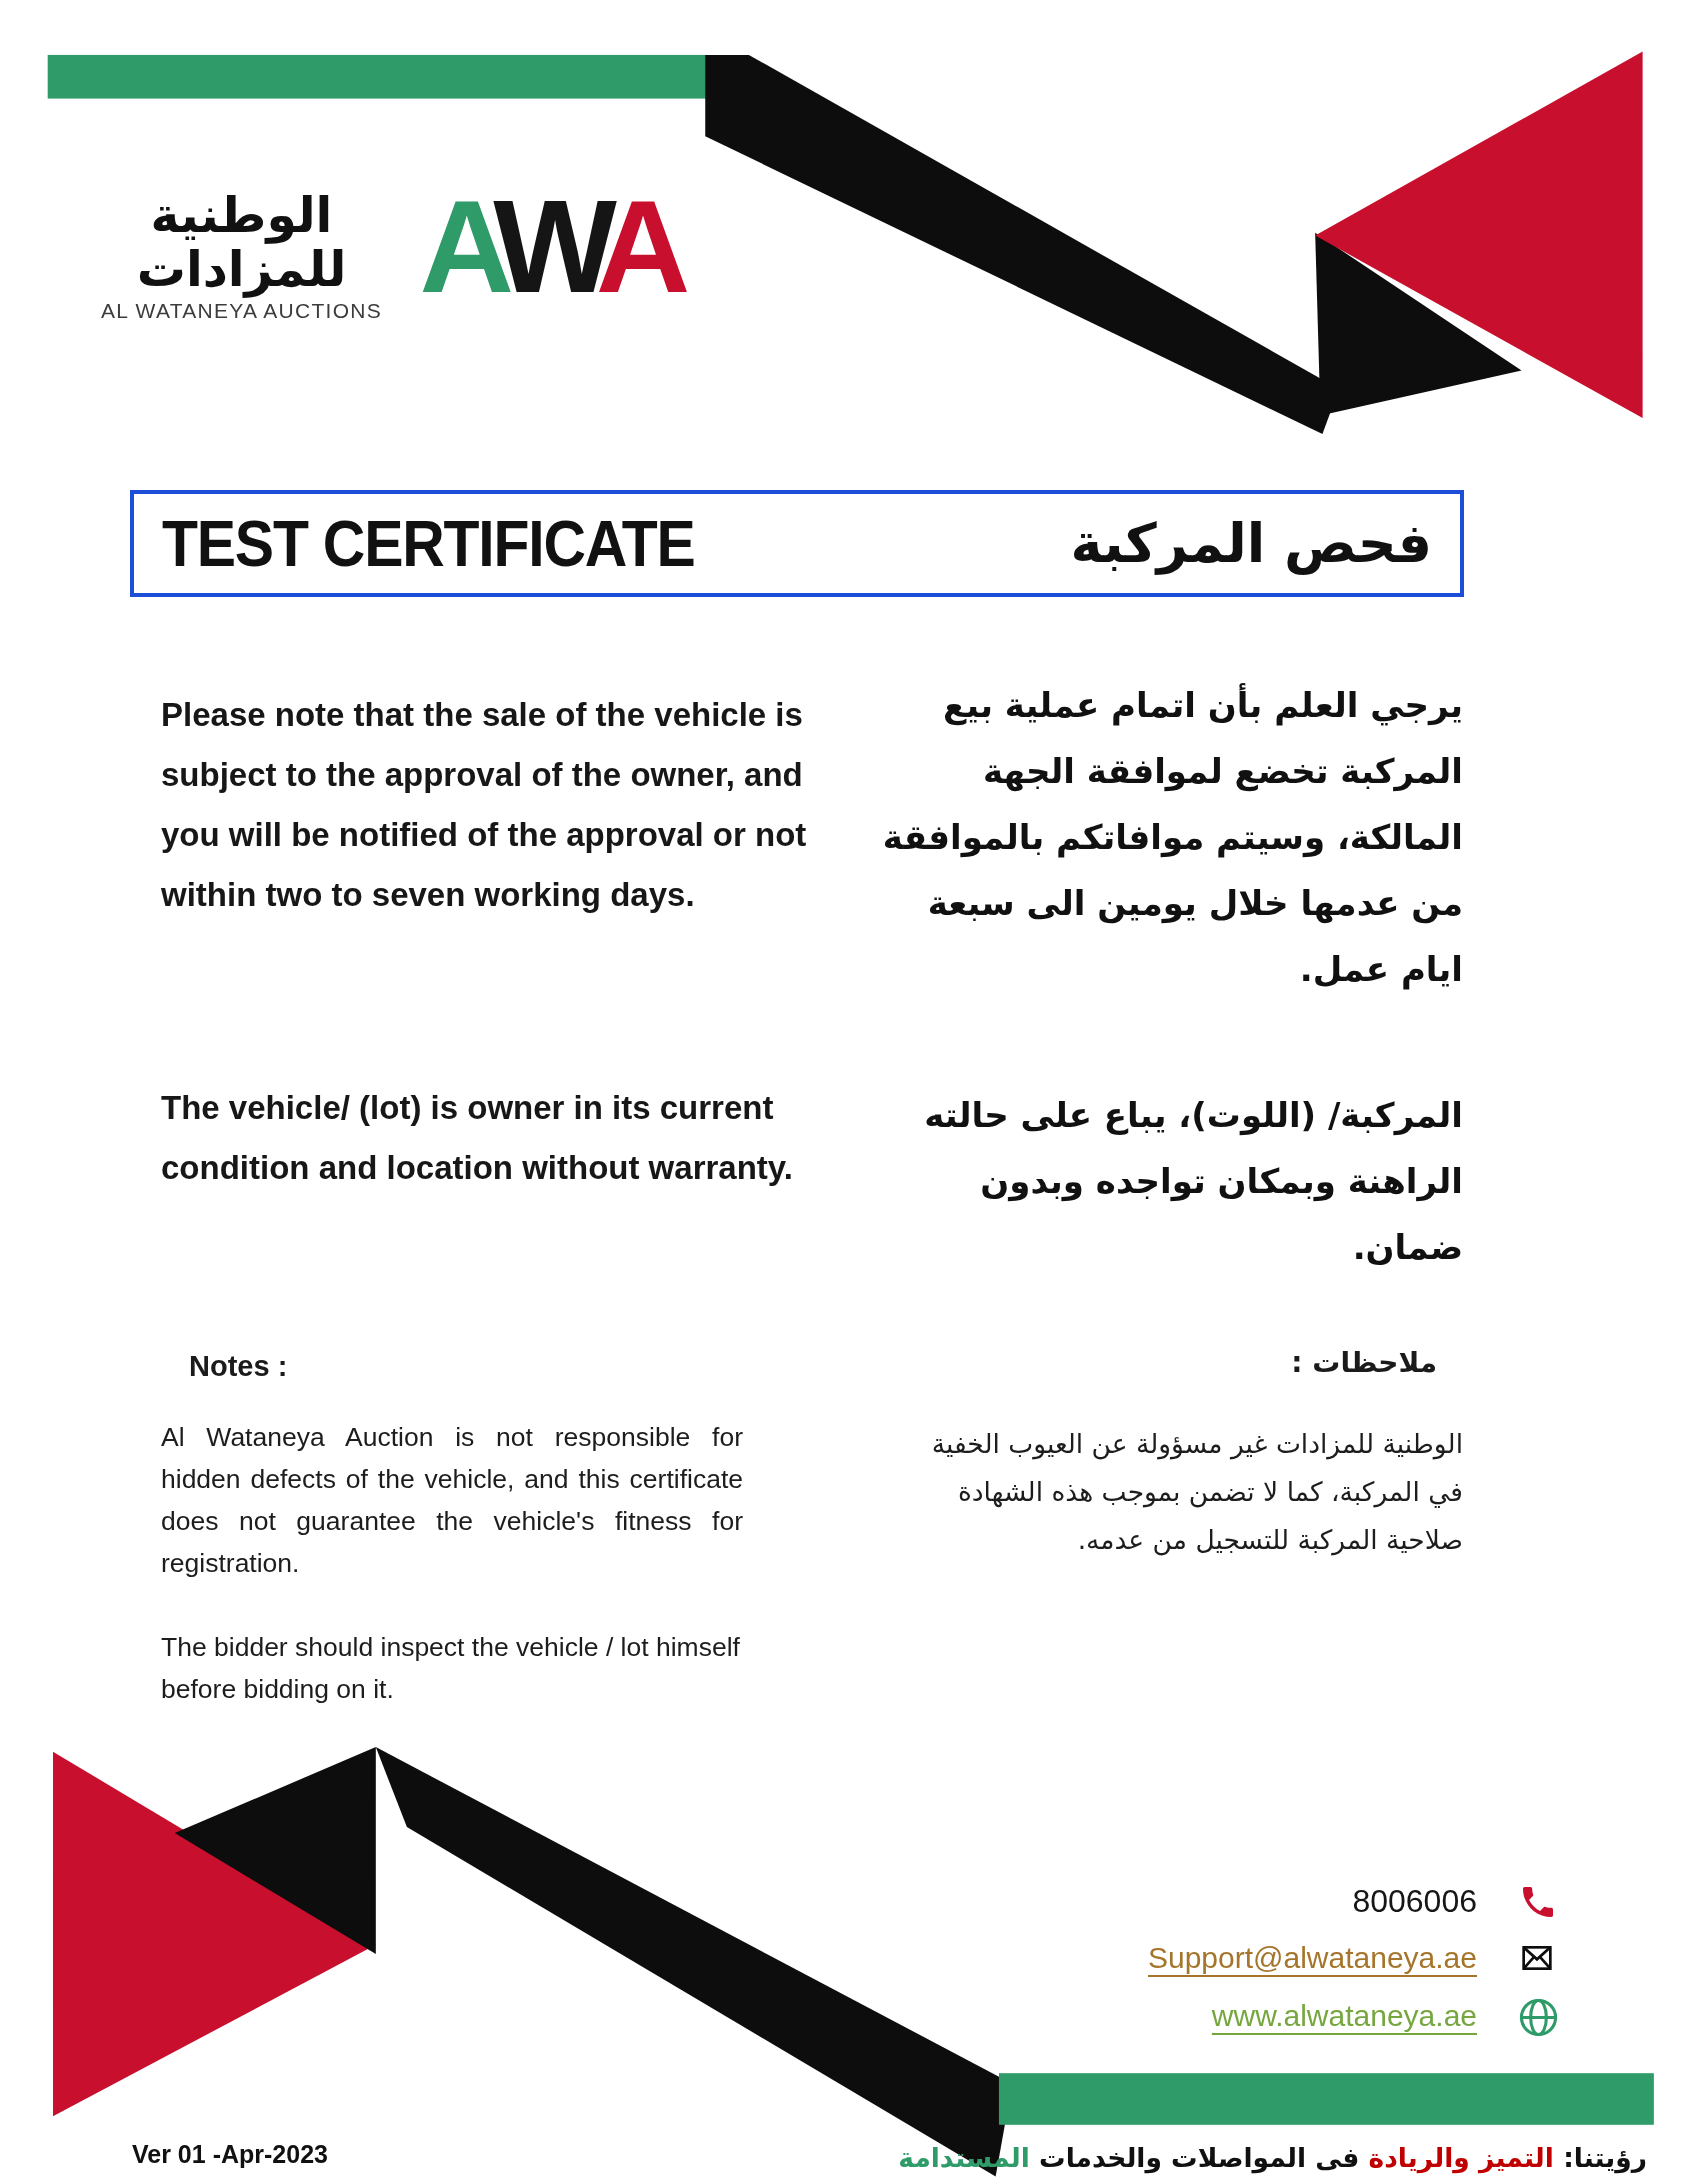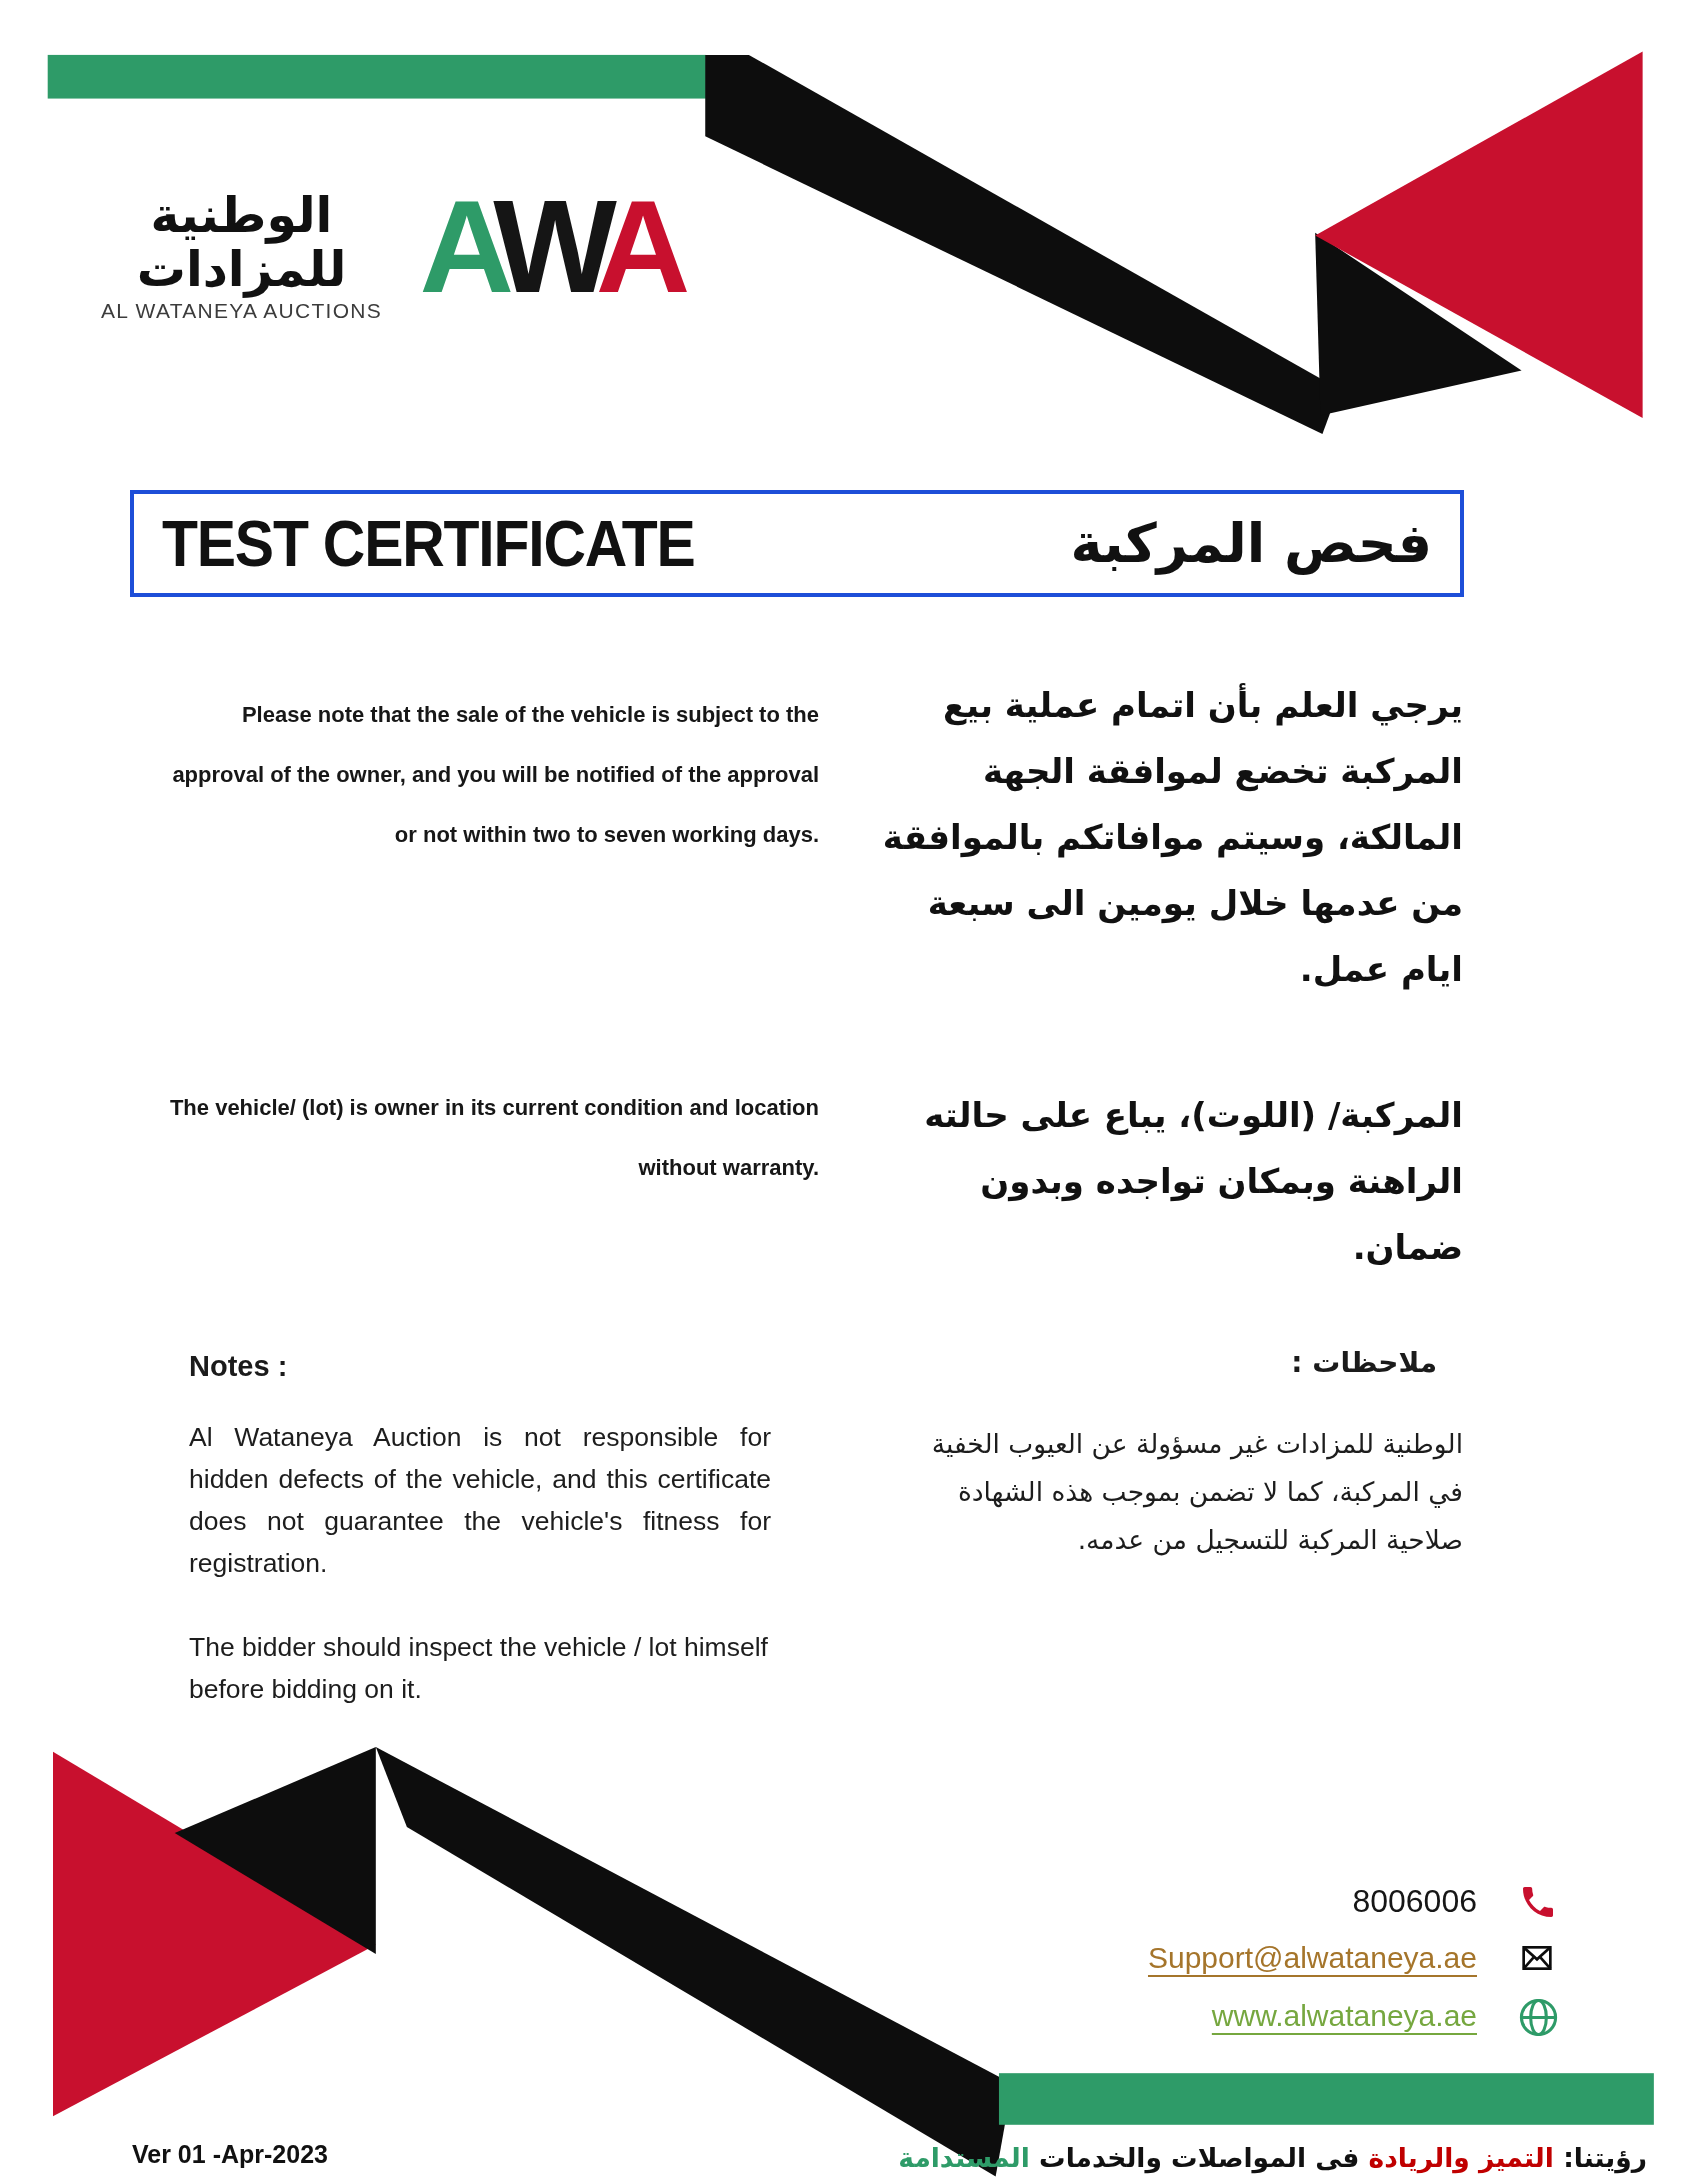--- a/index.html
+++ b/index.html
@@ -20,32 +20,32 @@
   
   .title-box{
     position:absolute;left:130px;top:490px;width:1334px;height:107px;
     border:4px solid #1d4ed8;box-sizing:border-box;
     display:flex;align-items:center;justify-content:space-between;padding:0 28px;
   }
   .title-en{font-weight:bold;font-size:64px;letter-spacing:-1.3px;color:#111;transform:scaleX(.92);transform-origin:left center;white-space:nowrap;}
   .title-ar{font-family:"DejaVu Sans",sans-serif;font-weight:bold;font-size:54px;color:#111;white-space:nowrap;}
 
   
-  .para-en{position:absolute;left:161px;width:658px;font-weight:bold;font-size:22px;line-height:60px;color:#171717;text-align:right;}
+  .para-en{position:absolute;left:161px;width:658px;font-weight:bold;font-size:33px;line-height:60px;color:#171717;}
   .para-ar{position:absolute;right:224px;width:582px;font-family:"DejaVu Sans",sans-serif;font-weight:bold;
            font-size:34px;line-height:66px;text-align:right;direction:rtl;color:#111;}
   #para1-en{top:685px;}
   #para1-ar{top:672px;}
   #para2-en{top:1078px;}
   #para2-ar{top:1082px;}
 
   
   .notes-head-en{position:absolute;left:147px;top:1350px;font-weight:bold;font-size:29px;margin-left:42px;}
   .notes-head-ar{position:absolute;right:250px;top:1346px;font-family:"DejaVu Sans",sans-serif;font-weight:bold;font-size:28px;direction:rtl;}
-  .note-en{position:absolute;left:161px;width:582px;font-size:26.5px;line-height:42px;color:#1d1d1d;text-align:justify;margin-left:28px;}
+  .note-en{position:absolute;left:161px;width:582px;font-size:26.5px;line-height:42px;color:#1d1d1d;text-align:justify;}
   .note-ar{position:absolute;right:224px;width:549px;font-family:"DejaVu Sans",sans-serif;font-size:26.5px;line-height:48px;
            text-align:right;direction:rtl;color:#1d1d1d;}
   #note1-en{top:1416px;}
   #note1-ar{top:1420px;}
   #note2-en{top:1626px;width:595px;text-align:left;}
   #note2-ar{top:1625px;}
   .contact-text{position:absolute;right:210px;text-align:right;white-space:nowrap;}
   #phone-text{top:1883px;font-size:32px;color:#161616;}
   #email-text{top:1941px;font-size:30px;color:#a5752b;text-decoration:underline;text-decoration-thickness:2px;text-underline-offset:6.6px;}
   #web-text{top:1999px;font-size:30px;color:#76a73f;text-decoration:underline;text-decoration-thickness:2px;text-underline-offset:6.6px;}

